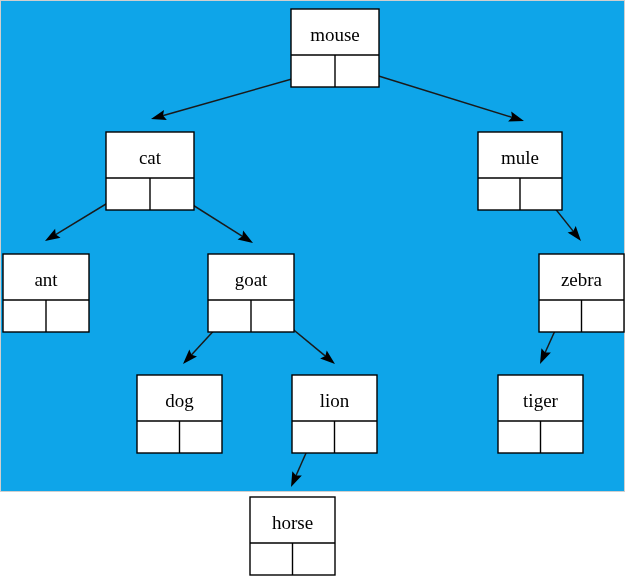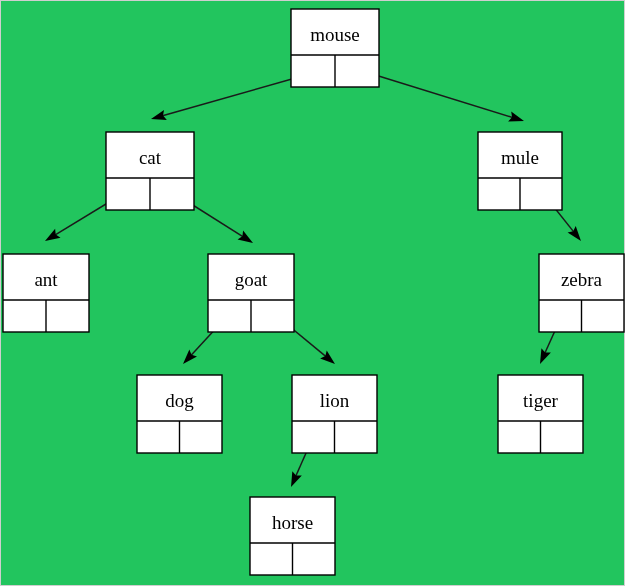--- a/index.html
+++ b/index.html
@@ -1,24 +1,24 @@
 <!DOCTYPE html>
 <html><head>
 <meta charset="utf-8">
 <style>
   html,body{margin:0;padding:0;background:#ffffff;}
   body{
     font-family:"Liberation Serif","DejaVu Serif",serif;
     width:625px;height:586px;overflow:hidden;
   }
   #page{
-    position:relative;width:625px;height:586px;
+    position:relative;width:625px;height:492px;
     box-sizing:border-box;
     border:1px solid #cfcfcf;
-    background:#22c55e;
+    background:#0ea5e9;
   }
   #tree-svg{position:absolute;left:0;top:0;width:625px;height:586px;display:block;}
   .node-box{fill:#ffffff;stroke:#000000;stroke-width:1.4;}
   .node-divider{stroke:#000000;stroke-width:1.4;}
   .node-label{
     font-family:"Liberation Serif","DejaVu Serif",serif;
     font-size:19px;fill:#000000;text-anchor:middle;
   }
   .edge-line{stroke:#1a1a1a;stroke-width:1.5;fill:none;}
   .edge-head{fill:#000000;stroke:none;}

